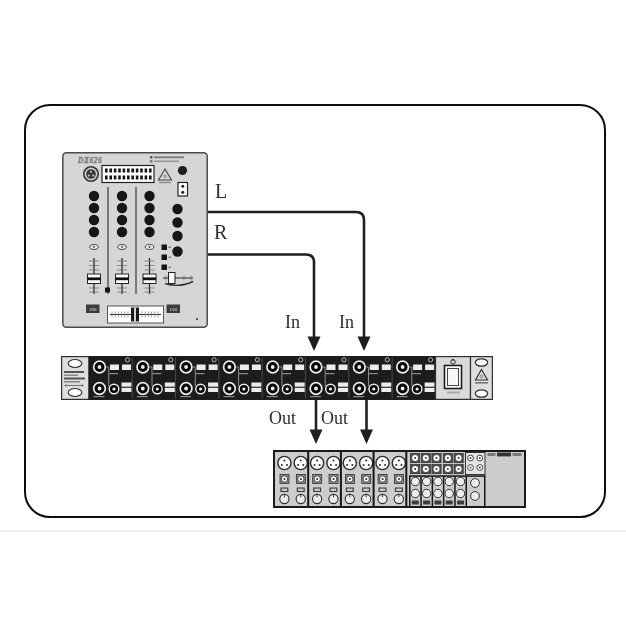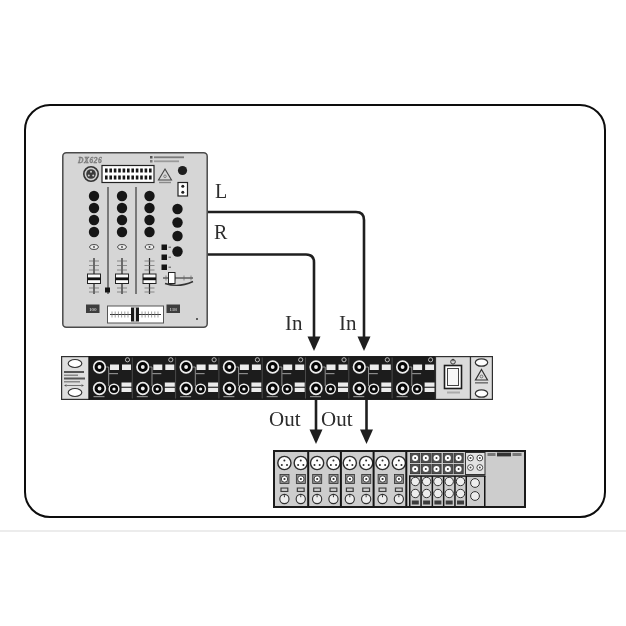--- a/index.html
+++ b/index.html
@@ -4,21 +4,21 @@
 <style>
   html,body{margin:0;padding:0;background:#ffffff;}
   #stage{position:relative;width:626px;height:626px;background:#ffffff;overflow:hidden;
          font-family:Liberation Serif, serif;}
   .frame{position:absolute;left:24px;top:104px;width:578px;height:410px;
          border:2.5px solid #0d0d0d;border-radius:26px;background:transparent;}
   .page-edge{position:absolute;left:0;top:530px;width:626px;height:2px;background:#ececec;}
   .dev{position:absolute;}
   .lbl{position:absolute;color:#2d2d2d;line-height:1;}
   .lbl-lr{font-size:20px;}
-  .lbl-io{font-size:21px;}
+  .lbl-io{font-size:18px;}
   svg{display:block;}
 </style>
 </head>
 <body>
 
 <div id="stage">
 
   <div class="frame"></div>
 
   <div class="page-edge"></div>

